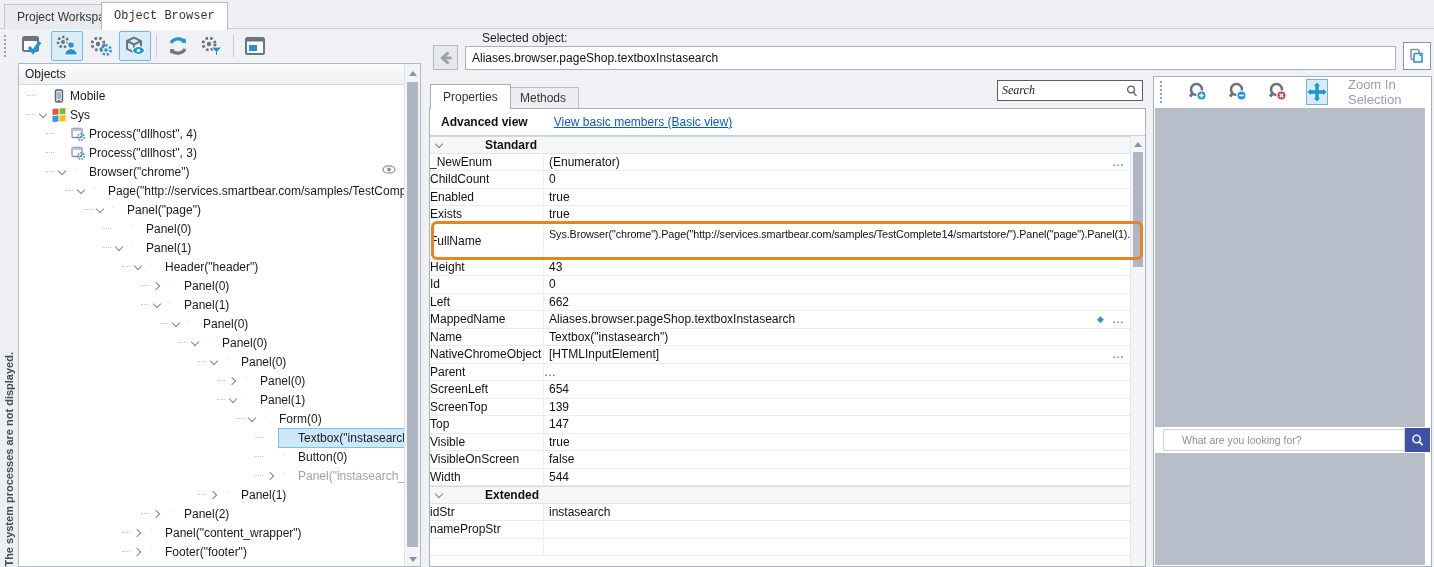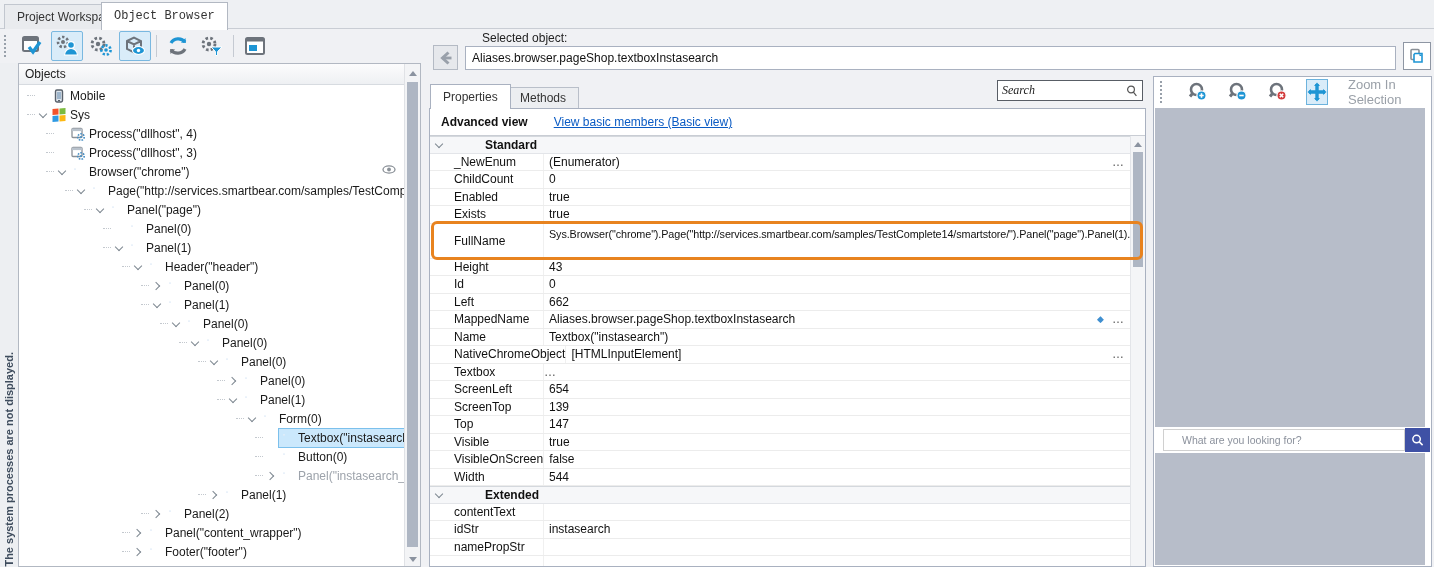--- a/index.html
+++ b/index.html
@@ -60,21 +60,21 @@
   .psearch{position:absolute;left:997px;top:80px;width:146px;height:21px;border:1px solid #585d65;background:#fff;box-sizing:border-box;display:flex;align-items:center;}
   .psearch input{flex:1;border:none;outline:none;font:italic 12px "Liberation Serif",serif;padding:0 4px;color:#222;background:transparent;min-width:0;}
   .psearch input::placeholder{color:#222;}
   .propspanel{position:absolute;left:429px;top:108px;width:717px;bottom:0;background:#fff;border:1px solid #a9b1c0;box-sizing:border-box;}
   .advrow{position:absolute;left:0;top:0;right:0;height:26px;border-bottom:1px solid #c9cdd4;display:flex;align-items:center;padding-left:11px;background:#fff;}
   .advrow b{font-size:12px;color:#111;}
   .advrow a{margin-left:26px;color:#0a5bc4;text-decoration:underline;cursor:pointer;}
   .grid{position:absolute;left:0;top:27px;right:14px;bottom:0;overflow:hidden;}
   .prow{display:flex;align-items:center;height:17.5px;border-bottom:1px solid #ececec;box-sizing:border-box;position:relative;}
   .prow.tall{height:35px;align-items:flex-start;}
-  .pname{flex:0 0 114px;padding-left:24px;box-sizing:border-box;color:#111;border-right:1px solid #f0f0f0;align-self:stretch;display:flex;align-items:center;}
+  .pname{flex:0 0 114px;box-sizing:border-box;color:#111;border-right:1px solid #f0f0f0;align-self:stretch;display:flex;align-items:center;}
   .prow.tall .pname{align-items:center;}
   .pvalue{flex:1;padding-left:5px;color:#111;white-space:nowrap;overflow:hidden;}
   .prow.tall .pvalue{white-space:normal;font-size:10.8px;line-height:12.6px;padding-top:4px;max-height:30px;letter-spacing:-0.1px;}
   .pdia{color:#3f8fd0;font-size:9px;margin-right:8px;}
   .pell{color:#555;margin-right:6px;letter-spacing:1px;}
   .psec{display:flex;align-items:center;height:17.5px;background:#f6f7f9;border-top:1px solid #d4d8dd;border-bottom:1px solid #e3e5e9;padding-left:6px;box-sizing:border-box;gap:7px;}
   .psec b{color:#111;margin-left:36px;}
   .gsb{position:absolute;top:27px;right:0;width:14px;bottom:0;background:#f4f5f7;border-left:1px solid #e3e5e9;}
   .gsb .up{position:absolute;top:2px;left:0;right:0;height:12px;display:flex;align-items:center;justify-content:center;}
   .gsb .thumb{position:absolute;left:2px;right:2px;top:16px;height:115px;background:#aeb6c3;}
@@ -563,21 +563,21 @@
        <span class="pvalue">Textbox("instasearch")</span>
 
      </div>
         <div class="prow">
        <span class="pname">NativeChromeObject</span>
        <span class="pvalue">[HTMLInputElement]</span>
 
        <span class="pell">…</span>
      </div>
         <div class="prow">
-       <span class="pname">Textbox</span>
+       <span class="pname">Parent</span>
 
        <span class="pell">…</span>
      </div>
         <div class="prow">
        <span class="pname">ScreenLeft</span>
        <span class="pvalue">654</span>
 
      </div>
         <div class="prow">
        <span class="pname">ScreenTop</span>
@@ -601,25 +601,20 @@
      </div>
         <div class="prow">
        <span class="pname">Width</span>
        <span class="pvalue">544</span>
 
      </div>
         <div class="psec">
      <i class="chev expanded"></i>
      <b>Extended</b>
    </div>
-        <div class="prow">
-       <span class="pname">contentText</span>
-       <span class="pvalue"></span>
-
-     </div>
         <div class="prow">
        <span class="pname">idStr</span>
        <span class="pvalue">instasearch</span>
 
      </div>
         <div class="prow">
        <span class="pname">namePropStr</span>
        <span class="pvalue"></span>
 
      </div>

